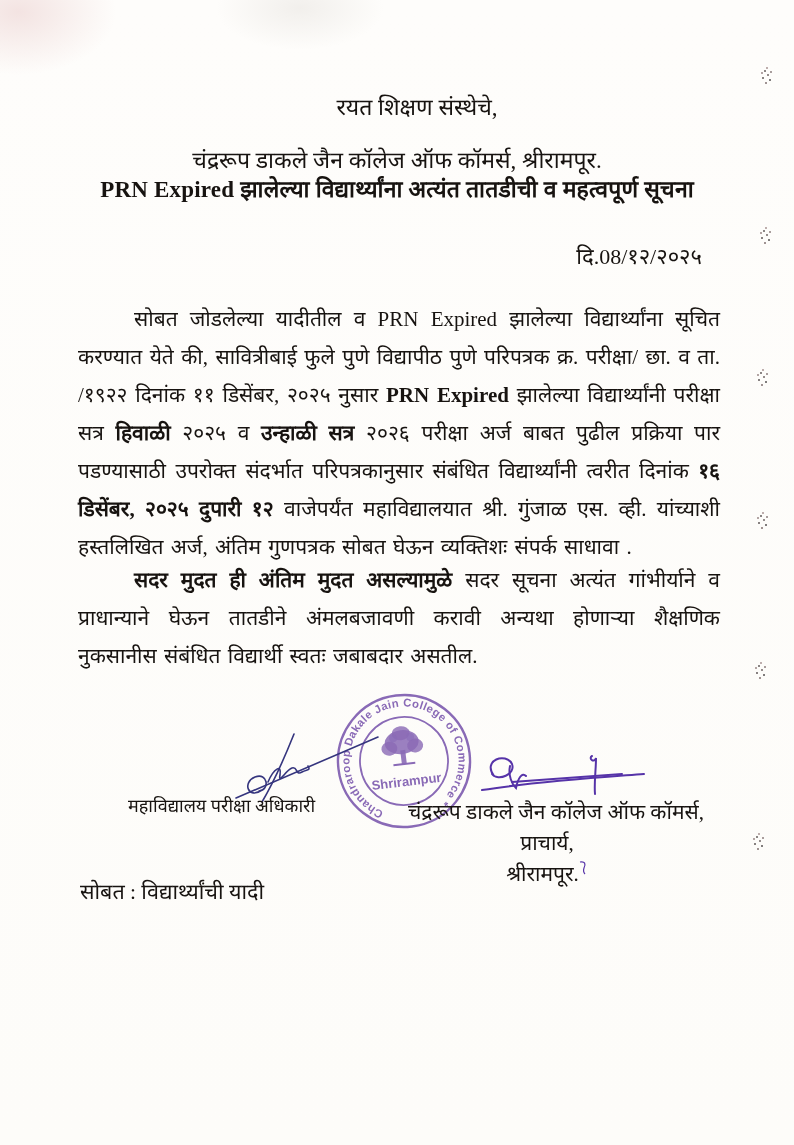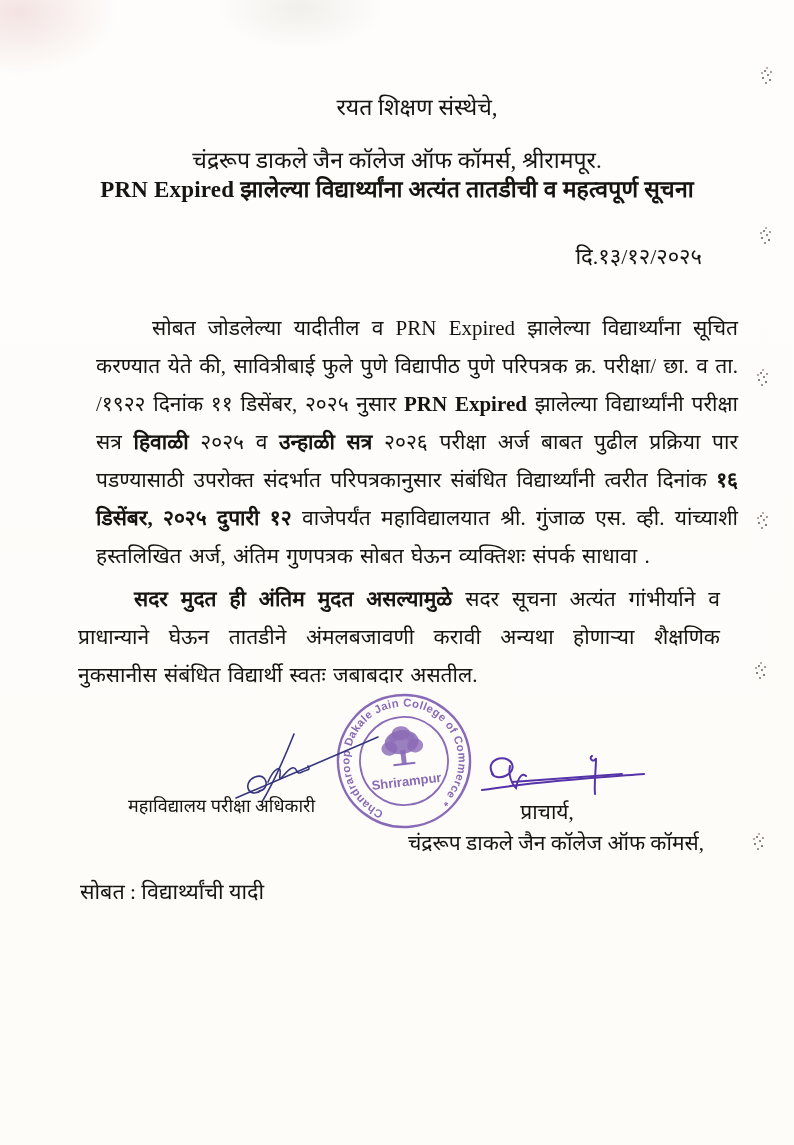--- a/index.html
+++ b/index.html
@@ -19,22 +19,22 @@
   .center{left:0;right:0;text-align:center;}
   .abs{position:absolute;}
   .org-line{top:90px;font-size:23px;padding-left:40px;}
   .college-line{top:131px;font-size:23px;margin-top:12px;}
   .subject-line{top:172px;font-size:23px;font-weight:bold;letter-spacing:.2px;}
   .date-line{top:240px;right:92px;font-size:22px;}
   .para{
     left:78px;width:642px;font-size:21px;line-height:38px;
     text-align:justify;text-indent:56px;word-spacing:2px;
   }
-  .para1{top:288px;margin-left:18px;}
-  .para2{top:559px;}
+  .para1{top:279px;}
+  .para2{top:540px;}
   b{font-weight:bold;}
   .stamp-wrap{left:333px;top:690px;width:142px;height:142px;transform:rotate(-7deg);opacity:.88;}
   .sig-left-svg{left:228px;top:728px;width:160px;height:82px;}
   .sig-left-label{left:128px;top:793px;font-size:18px;white-space:nowrap;}
   .sig-right-svg{left:472px;top:748px;width:180px;height:52px;}
   .right-block{left:408px;top:797px;width:278px;text-align:center;font-size:21px;line-height:31px;}
   .right-block div{white-space:nowrap;}
   .pen-mark{display:inline-block;width:9px;height:15px;vertical-align:6px;}
   .enclosure-line{left:80px;top:876px;font-size:21.5px;text-align:center;}
   .speck{position:absolute;width:2px;height:2px;border-radius:50%;background:#4a4242;opacity:.85;}
@@ -46,21 +46,21 @@
   }
 </style>
 </head>
 <body>
 
 <div class="abs paper-tint"></div>
 
 <div class="abs center org-line">रयत शिक्षण संस्थेचे,</div>
 <div class="abs center college-line">चंद्ररूप डाकले जैन कॉलेज ऑफ कॉमर्स, श्रीरामपूर.</div>
 <div class="abs center subject-line">PRN Expired झालेल्या विद्यार्थ्यांना अत्यंत तातडीची व महत्वपूर्ण सूचना</div>
-<div class="abs date-line">दि.१३/१२/२०२५</div>
+<div class="abs date-line">दि.08/१२/२०२५</div>
 
 <p class="abs para para1"><span>सोबत जोडलेल्या यादीतील व PRN Expired झालेल्या विद्यार्थ्यांना सूचित करण्यात येते की, सावित्रीबाई फुले पुणे विद्यापीठ पुणे परिपत्रक क्र. परीक्षा/ छा. व ता. /१९२२ दिनांक ११ डिसेंबर, २०२५ नुसार </span><b>PRN Expired</b><span> झालेल्या विद्यार्थ्यांनी परीक्षा सत्र </span><b>हिवाळी</b><span> २०२५ व </span><b>उन्हाळी सत्र</b><span> २०२६ परीक्षा अर्ज बाबत पुढील प्रक्रिया पार पडण्यासाठी उपरोक्त संदर्भात परिपत्रकानुसार संबंधित विद्यार्थ्यांनी त्वरीत दिनांक </span><b>१६ डिसेंबर, २०२५ दुपारी १२</b><span> वाजेपर्यंत महाविद्यालयात श्री. गुंजाळ एस. व्ही. यांच्याशी हस्तलिखित अर्ज, अंतिम गुणपत्रक सोबत घेऊन व्यक्तिशः संपर्क साधावा .</span></p>
 
 <p class="abs para para2"><b>सदर मुदत ही अंतिम मुदत असल्यामुळे</b><span> सदर सूचना अत्यंत गांभीर्याने व प्राधान्याने घेऊन तातडीने अंमलबजावणी करावी अन्यथा होणाऱ्या शैक्षणिक नुकसानीस संबंधित विद्यार्थी स्वतः जबाबदार असतील.</span></p>
 
 <div class="abs stamp-wrap">
   <svg width="142" height="142" viewBox="0 0 142 142">
     <g stroke="#7a56ad" fill="none" stroke-width="2.4">
       <circle cx="71" cy="71" r="66"></circle>
       <circle cx="71" cy="71" r="44" stroke-width="1.8"></circle>
@@ -99,22 +99,26 @@
 <svg class="abs sig-right-svg" viewBox="0 0 180 52">
   <g stroke="#5633a8" stroke-width="2" fill="none" stroke-linecap="round">
     <path d="M22,28 C10,12 34,4 40,16 C44,26 26,34 20,26"></path>
     <path d="M38,18 C36,28 40,36 44,40 C46,30 50,24 54,28"></path>
     <path d="M10,42 C60,34 120,30 172,26"></path>
     <path d="M40,34 L150,26"></path>
     <path d="M120,8 C116,10 122,16 124,10 C124,22 122,34 123,46"></path>
   </g>
 </svg>
 <div class="abs right-block">
+  <div>चंद्ररूप डाकले जैन कॉलेज ऑफ कॉमर्स,</div>
   <div>प्राचार्य,</div>
-  <div>चंद्ररूप डाकले जैन कॉलेज ऑफ कॉमर्स,</div>
+  <div><span>श्रीरामपूर.</span><svg class="pen-mark" viewBox="0 0 9 15">
+       <path d="M1,2 C6,1 7,4 5,8 C4,11 5,13 6,14" stroke="#5633a8" stroke-width="1.2" fill="none"></path>
+     </svg>
+  </div>
 </div>
 
 <div class="abs enclosure-line">सोबत : विद्यार्थ्यांची यादी</div>
 
 <div class="speck" style="left:764px;top:70px;"></div>
 <div class="speck" style="left:763px;top:230px;"></div>
 <div class="speck" style="left:760px;top:372px;"></div>
 <div class="speck" style="left:760px;top:515px;"></div>
 <div class="speck" style="left:758px;top:665px;"></div>
 <div class="speck" style="left:756px;top:836px;"></div>

